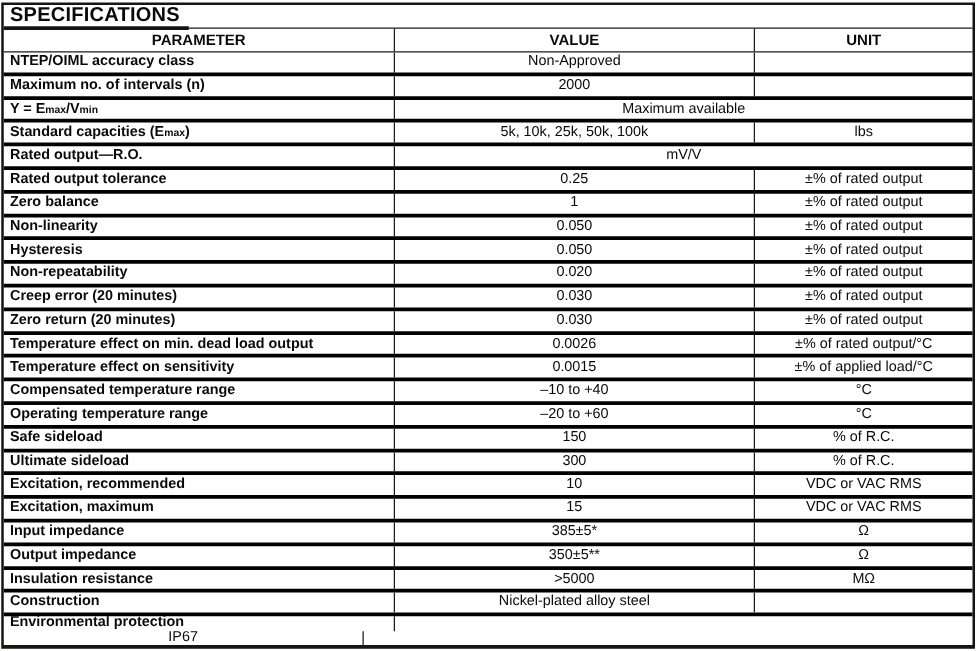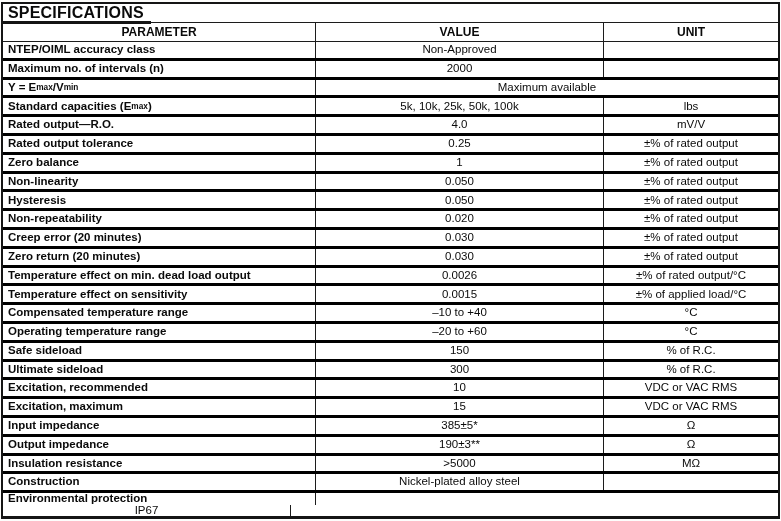--- a/index.html
+++ b/index.html
@@ -130,21 +130,20 @@
           <div class="cell c-param">Y = E<sub>max</sub>/V<sub>min</sub></div>
           <div class="cell c-unit">Maximum available</div>
         </div>
         <div class="row">
           <div class="cell c-param">Standard capacities (E<sub>max</sub>)</div>
           <div class="cell c-value">5k, 10k, 25k, 50k, 100k</div>
           <div class="cell c-unit">lbs</div>
         </div>
         <div class="row">
           <div class="cell c-param">Rated output—R.O.</div>
-          <div class="cell c-value">4.0</div>
           <div class="cell c-unit">mV/V</div>
         </div>
         <div class="row">
           <div class="cell c-param">Rated output tolerance</div>
           <div class="cell c-value">0.25</div>
           <div class="cell c-unit">±% of rated output</div>
         </div>
         <div class="row">
           <div class="cell c-param">Zero balance</div>
           <div class="cell c-value">1</div>
@@ -215,21 +214,21 @@
           <div class="cell c-value">15</div>
           <div class="cell c-unit">VDC or VAC RMS</div>
         </div>
         <div class="row">
           <div class="cell c-param">Input impedance</div>
           <div class="cell c-value">385±5*</div>
           <div class="cell c-unit">Ω</div>
         </div>
         <div class="row">
           <div class="cell c-param">Output impedance</div>
-          <div class="cell c-value">190±3**</div>
+          <div class="cell c-value">350±5**</div>
           <div class="cell c-unit">Ω</div>
         </div>
         <div class="row">
           <div class="cell c-param">Insulation resistance</div>
           <div class="cell c-value">&gt;5000</div>
           <div class="cell c-unit">MΩ</div>
         </div>
         <div class="row">
           <div class="cell c-param">Construction</div>
           <div class="cell c-value">Nickel-plated alloy steel</div>

